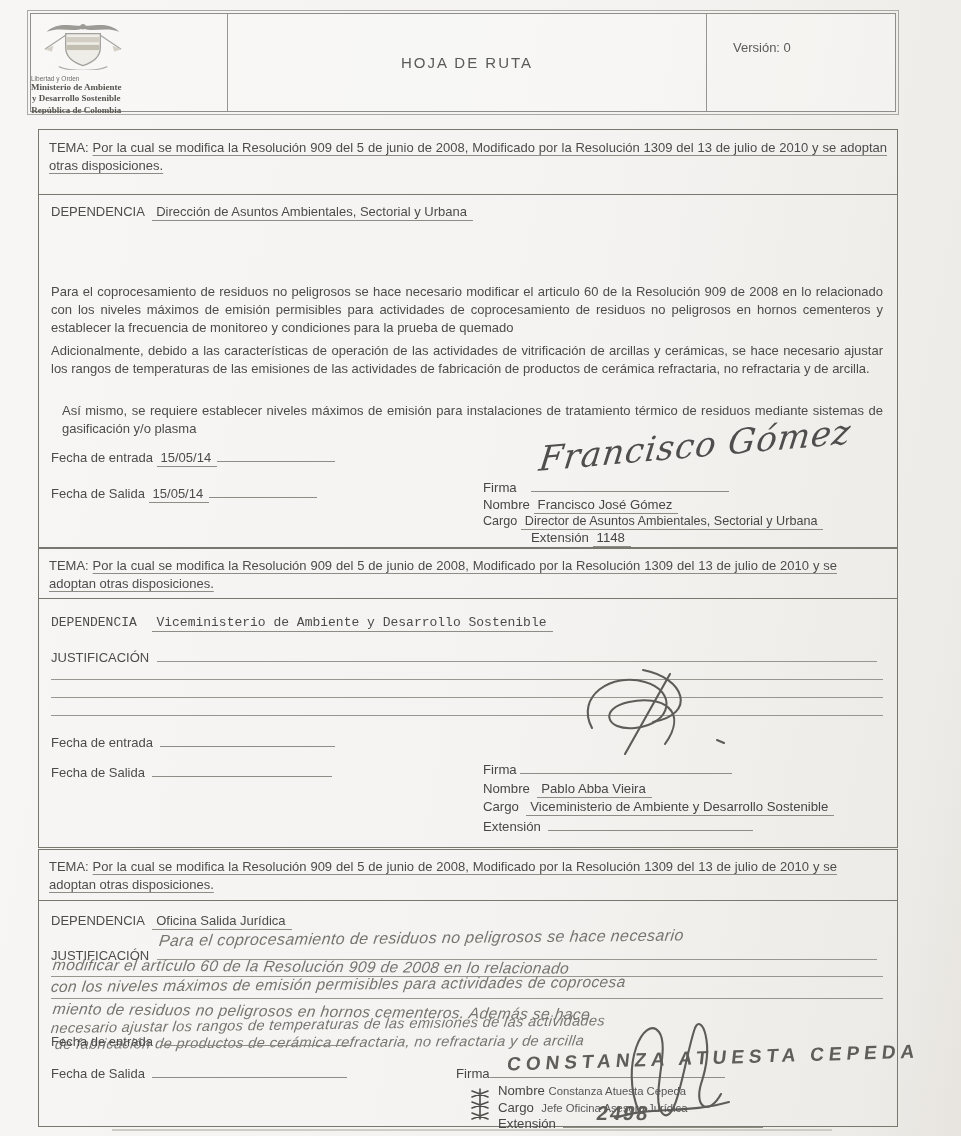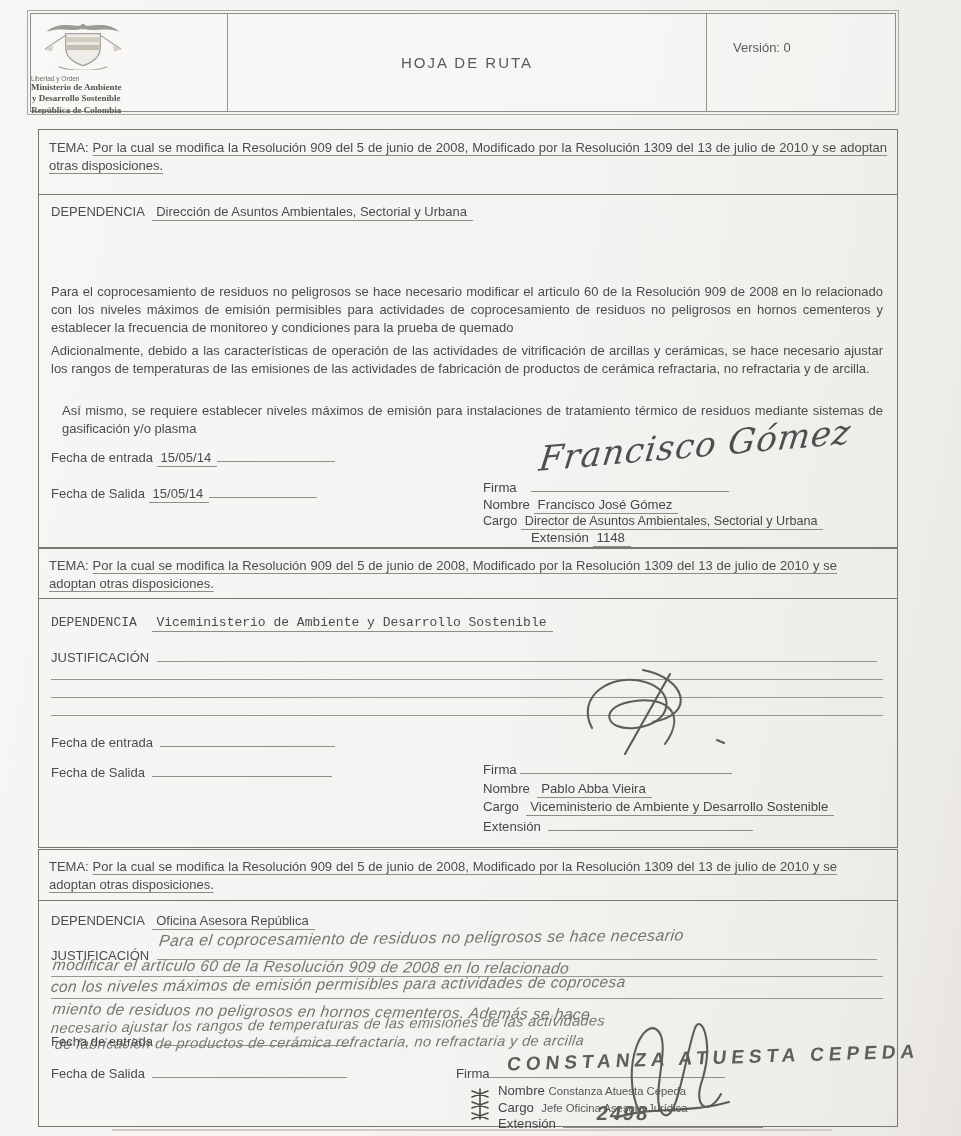--- a/index.html
+++ b/index.html
@@ -188,21 +188,21 @@
 
   <div class="sec sec3">
     <div class="abs print just" style="left:10px; right:60px; top:8px;">
       <span class="lbl">TEMA:</span>
       <span class="u-text">Por la cual se modifica la Resolución 909 del 5 de junio de 2008, Modificado por la Resolución 1309 del 13 de julio de 2010 y se adoptan otras disposiciones.</span>
     </div>
     <div class="rule" style="top:50px;"></div>
 
     <div class="abs print" style="left:12px; top:62px;">
       <span>DEPENDENCIA</span>&nbsp;
-      <span class="u-val" style="min-width:560px;">Oficina Asesora República</span>
+      <span class="u-val" style="min-width:560px;">Oficina Salida Jurídica</span>
     </div>
 
     <div class="abs print flexrow" style="left:12px; right:14px; top:96px;">
       <span>JUSTIFICACIÓN</span>
       <span class="grow-line"></span>
     </div>
     <div class="blank-line" style="top:126px;"></div>
     <div class="blank-line" style="top:148px;"></div>
 
     <span class="abs hand" style="left:120px; top:82px; transform:rotate(-0.6deg) skewX(-7deg); font-size:16px;">Para el coprocesamiento de residuos no peligrosos se hace necesario</span>

